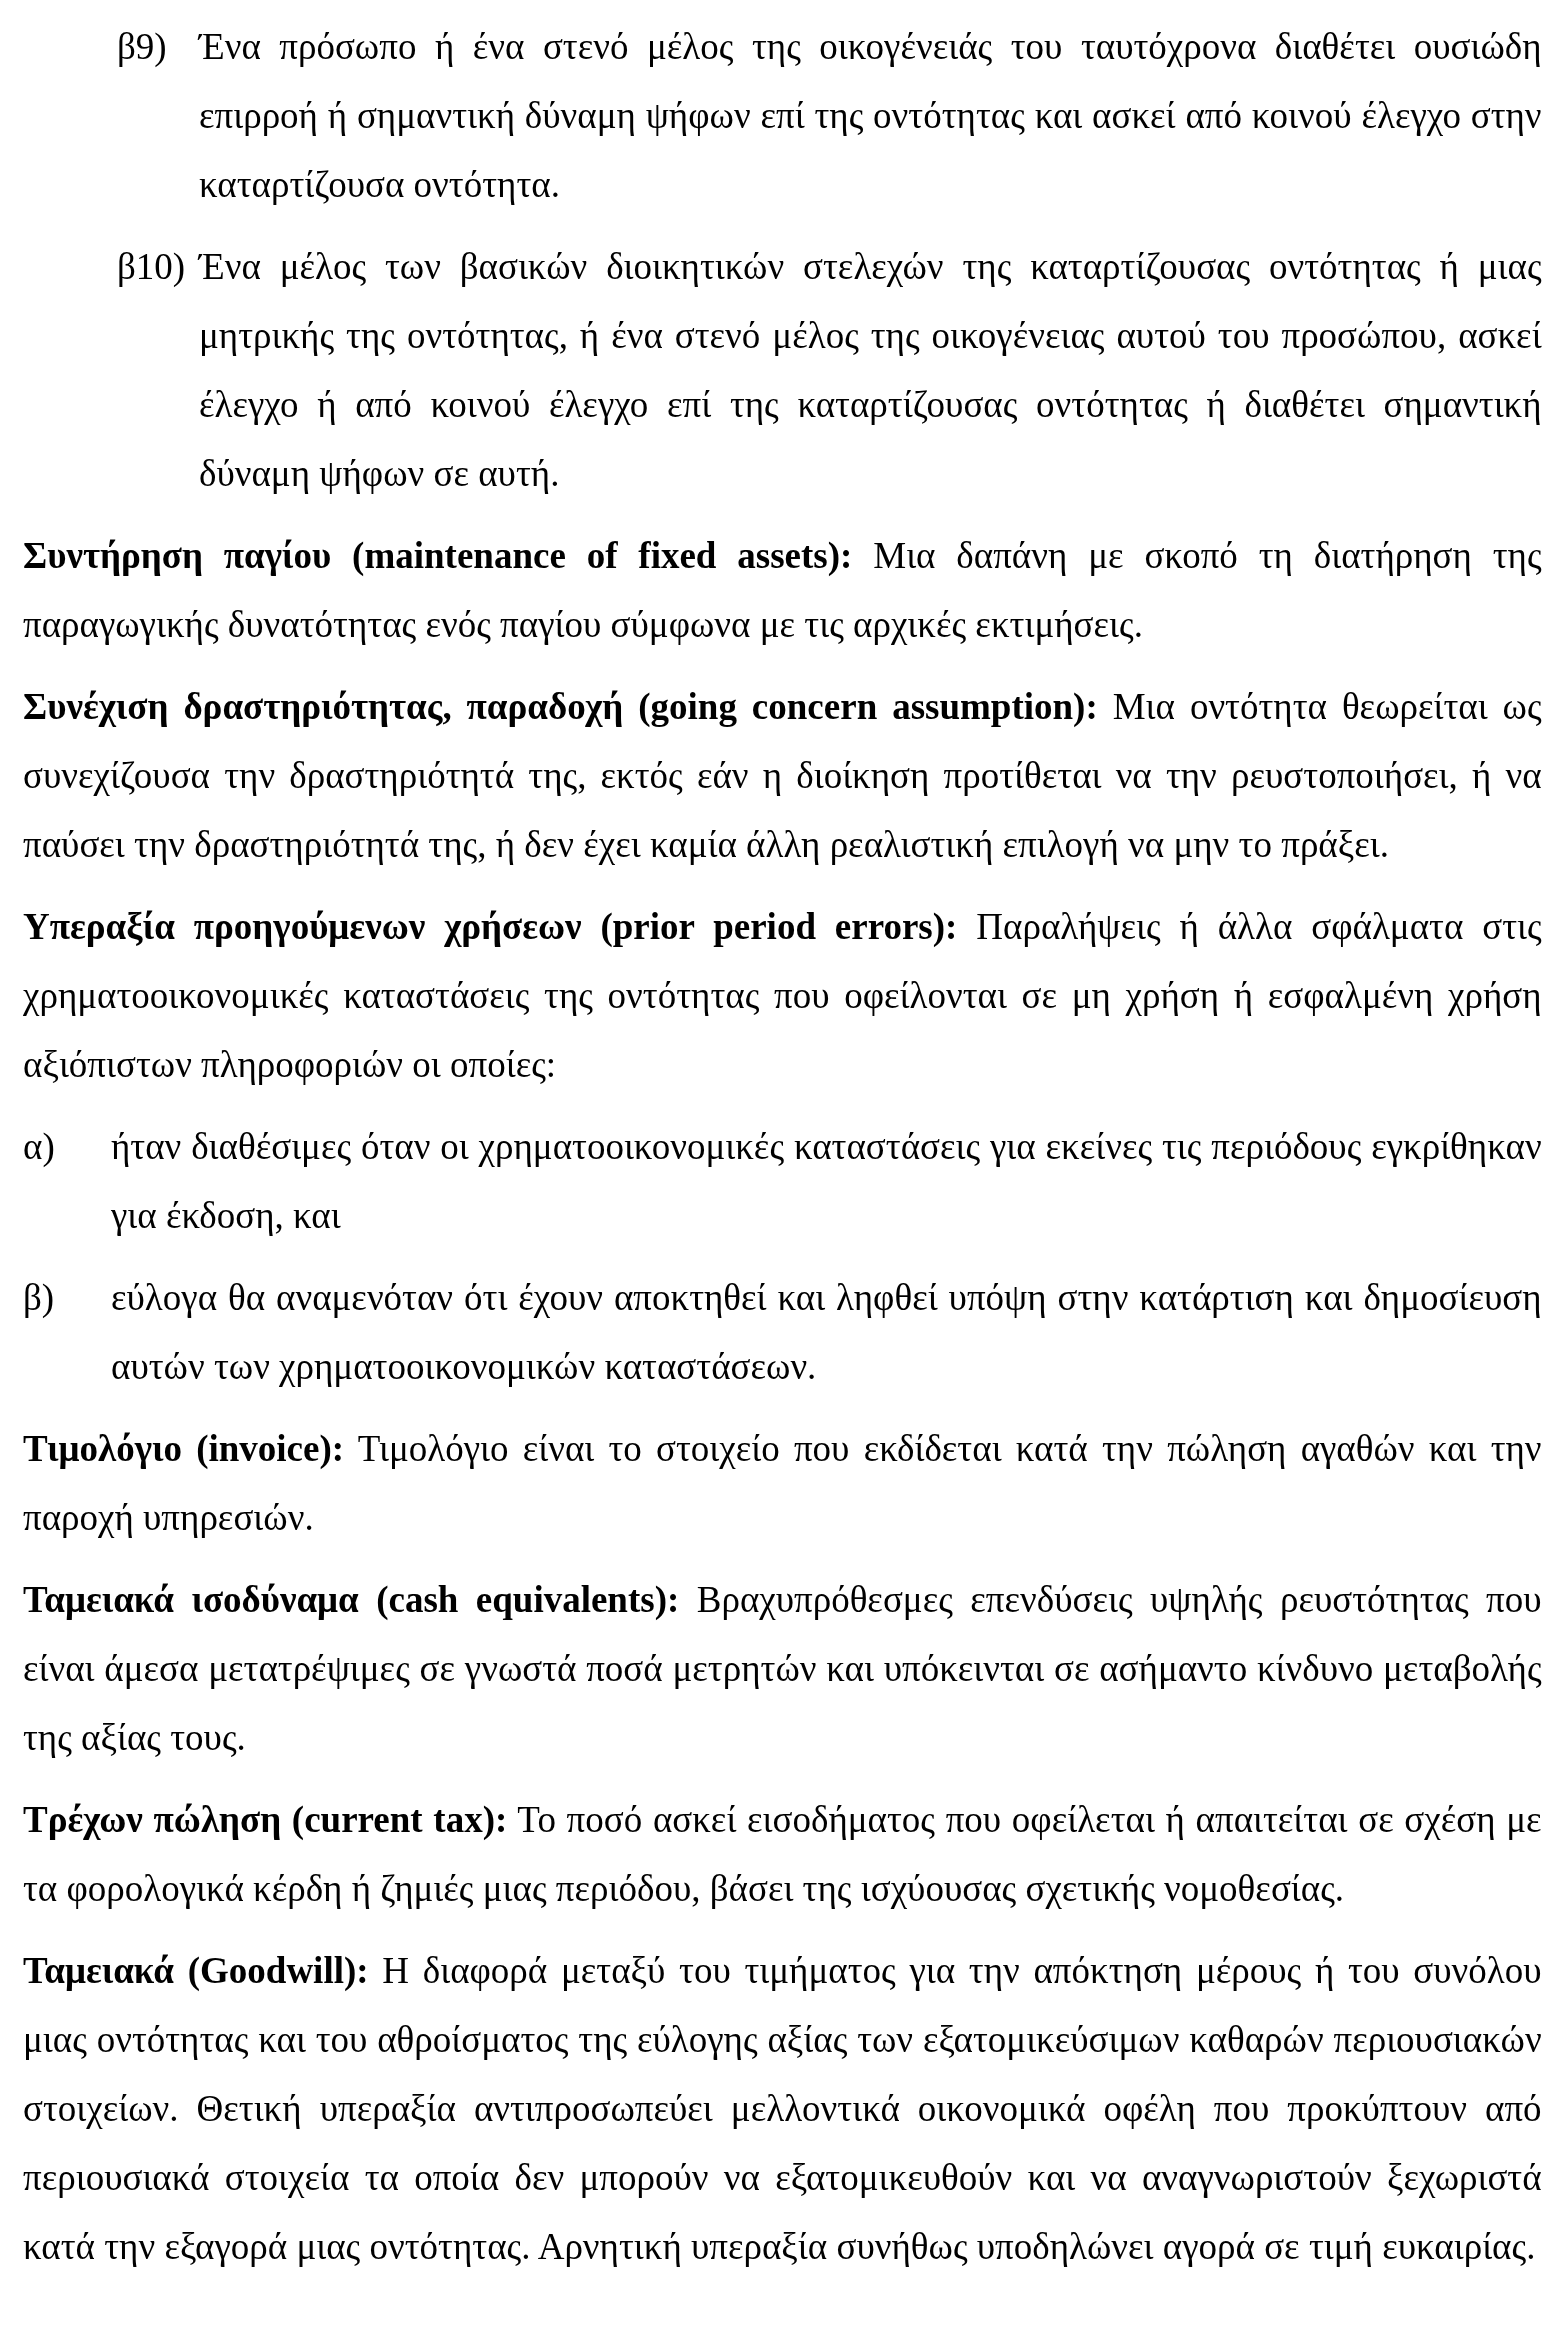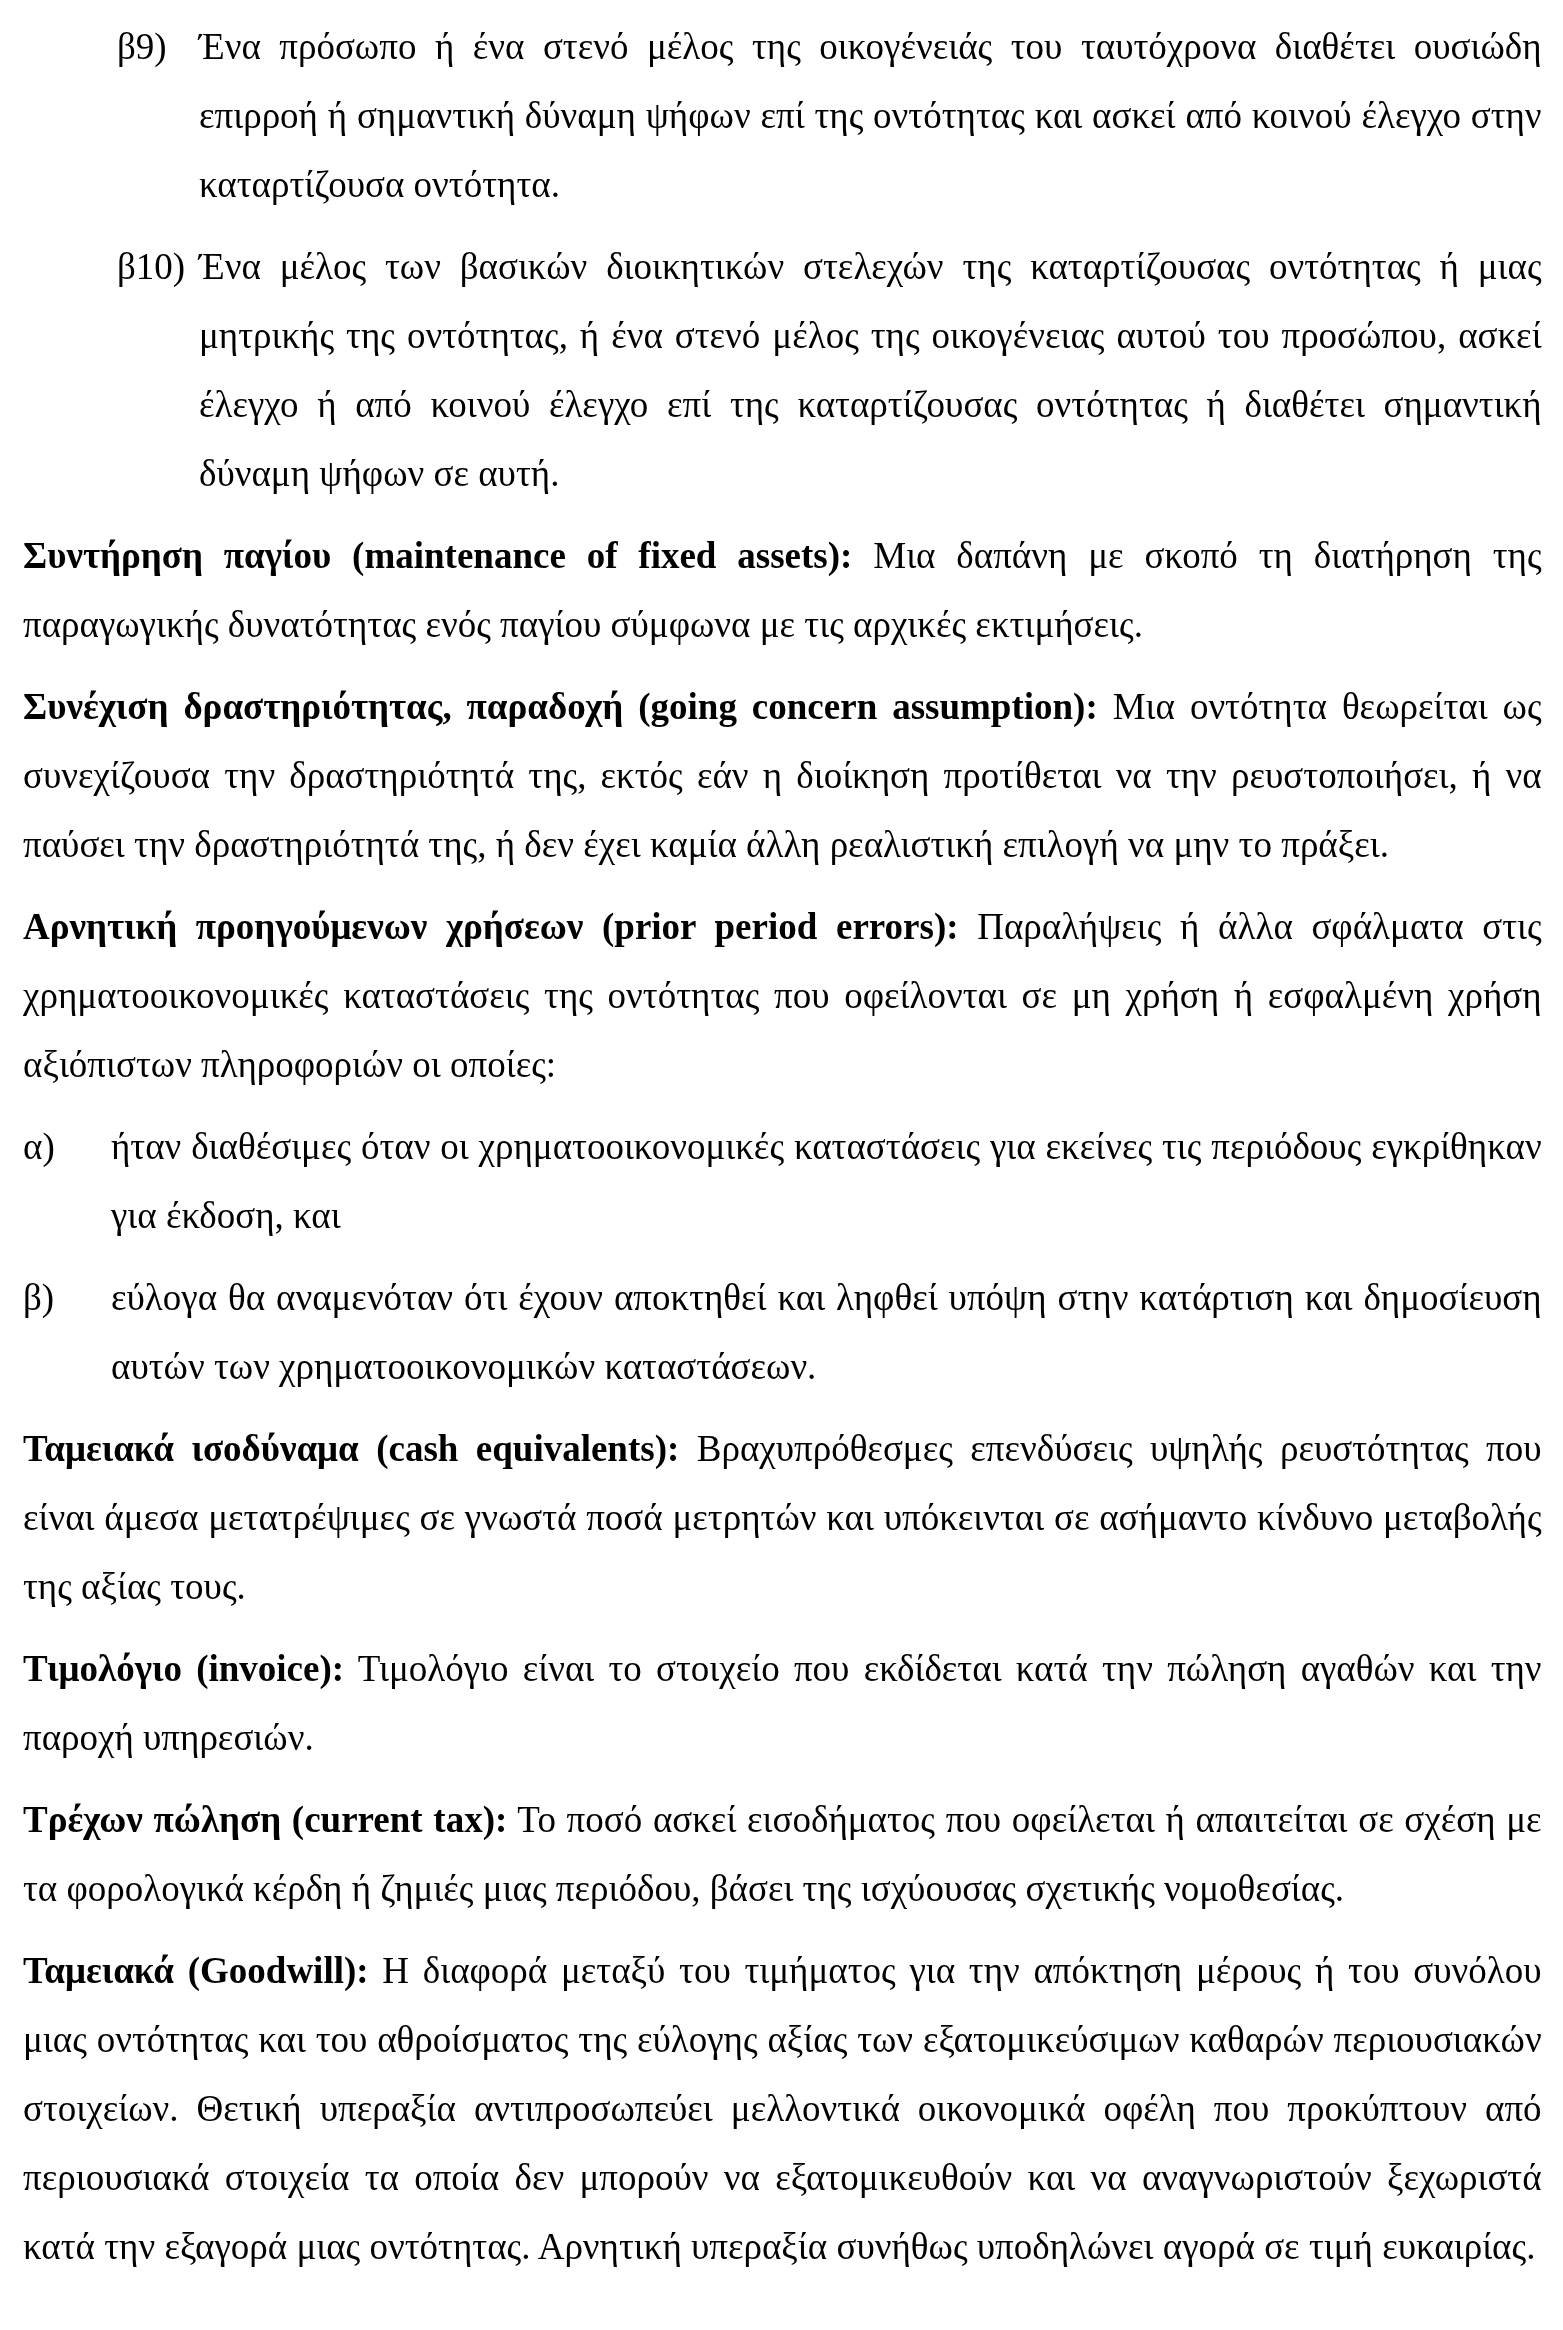--- a/index.html
+++ b/index.html
@@ -46,42 +46,42 @@
     <b class="term">Συντήρηση παγίου (maintenance of fixed assets):</b>
     <span>Μια δαπάνη με σκοπό τη διατήρηση της παραγωγικής δυνατότητας ενός παγίου σύμφωνα με τις αρχικές εκτιμήσεις.</span>
   </p>
 
   <p class="block def">
     <b class="term">Συνέχιση δραστηριότητας, παραδοχή (going concern assumption):</b>
     <span>Μια οντότητα θεωρείται ως συνεχίζουσα την δραστηριότητά της, εκτός εάν η διοίκηση προτίθεται να την ρευστοποιήσει, ή να παύσει την δραστηριότητά της, ή δεν έχει καμία άλλη ρεαλιστική επιλογή να μην το πράξει.</span>
   </p>
 
   <p class="block def">
-    <b class="term">Αρνητική προηγούμενων χρήσεων (prior period errors):</b>
+    <b class="term">Υπεραξία προηγούμενων χρήσεων (prior period errors):</b>
     <span>Παραλήψεις ή άλλα σφάλματα στις χρηματοοικονομικές καταστάσεις της οντότητας που οφείλονται σε μη χρήση ή εσφαλμένη χρήση αξιόπιστων πληροφοριών οι οποίες:</span>
   </p>
 
   <div class="block li inner">
     <span class="li-label">α)</span>
     <span>ήταν διαθέσιμες όταν οι χρηματοοικονομικές καταστάσεις για εκείνες τις περιόδους εγκρίθηκαν για έκδοση, και</span>
   </div>
 
   <div class="block li inner">
     <span class="li-label">β)</span>
     <span>εύλογα θα αναμενόταν ότι έχουν αποκτηθεί και ληφθεί υπόψη στην κατάρτιση και δημοσίευση αυτών των χρηματοοικονομικών καταστάσεων.</span>
   </div>
 
   <p class="block def">
-    <b class="term">Ταμειακά ισοδύναμα (cash equivalents):</b>
-    <span>Βραχυπρόθεσμες επενδύσεις υψηλής ρευστότητας που είναι άμεσα μετατρέψιμες σε γνωστά ποσά μετρητών και υπόκεινται σε ασήμαντο κίνδυνο μεταβολής της αξίας τους.</span>
+    <b class="term">Τιμολόγιο (invoice):</b>
+    <span>Τιμολόγιο είναι το στοιχείο που εκδίδεται κατά την πώληση αγαθών και την παροχή υπηρεσιών.</span>
   </p>
 
   <p class="block def">
-    <b class="term">Τιμολόγιο (invoice):</b>
-    <span>Τιμολόγιο είναι το στοιχείο που εκδίδεται κατά την πώληση αγαθών και την παροχή υπηρεσιών.</span>
+    <b class="term">Ταμειακά ισοδύναμα (cash equivalents):</b>
+    <span>Βραχυπρόθεσμες επενδύσεις υψηλής ρευστότητας που είναι άμεσα μετατρέψιμες σε γνωστά ποσά μετρητών και υπόκεινται σε ασήμαντο κίνδυνο μεταβολής της αξίας τους.</span>
   </p>
 
   <p class="block def">
     <b class="term">Τρέχων πώληση (current tax):</b>
     <span>Το ποσό ασκεί εισοδήματος που οφείλεται ή απαιτείται σε σχέση με τα φορολογικά κέρδη ή ζημιές μιας περιόδου, βάσει της ισχύουσας σχετικής νομοθεσίας.</span>
   </p>
 
   <p class="block def">
     <b class="term">Ταμειακά (Goodwill):</b>
     <span>Η διαφορά μεταξύ του τιμήματος για την απόκτηση μέρους ή του συνόλου μιας οντότητας και του αθροίσματος της εύλογης αξίας των εξατομικεύσιμων καθαρών περιουσιακών στοιχείων. Θετική υπεραξία αντιπροσωπεύει μελλοντικά οικονομικά οφέλη που προκύπτουν από περιουσιακά στοιχεία τα οποία δεν μπορούν να εξατομικευθούν και να αναγνωριστούν ξεχωριστά κατά την εξαγορά μιας οντότητας. Αρνητική υπεραξία συνήθως υποδηλώνει αγορά σε τιμή ευκαιρίας.</span>

